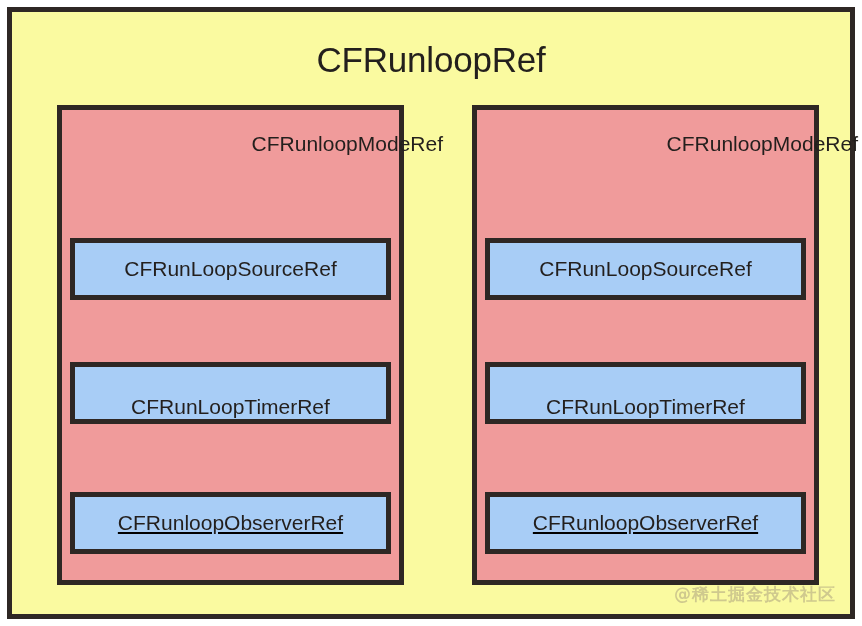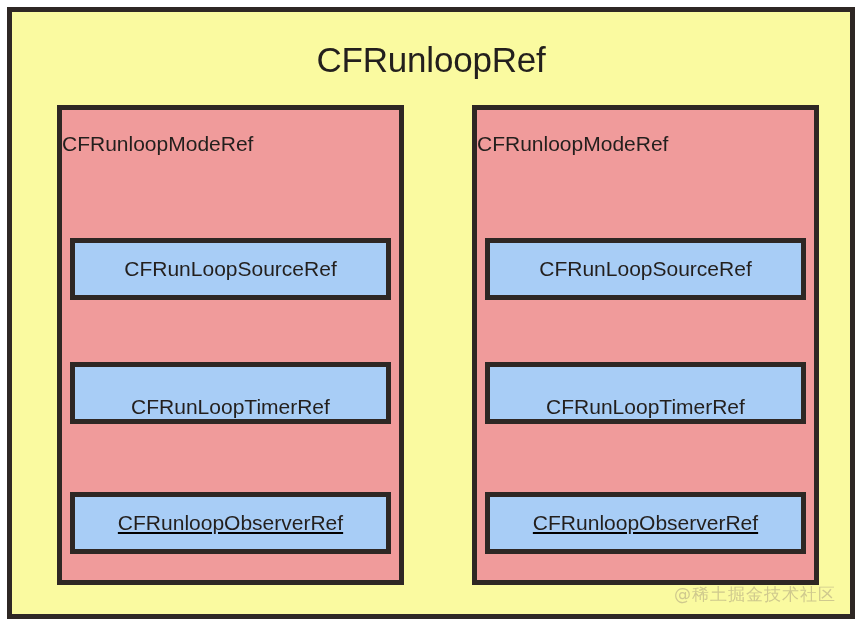--- a/index.html
+++ b/index.html
@@ -58,25 +58,26 @@
     border: 5px solid #2e2724;
   }
   .mode-column.col-left  { left: 45px; }
   .mode-column.col-right { left: 460px; }
 
   .mode-title {
     position: absolute;
     left: 0;
     top: 21px;
     width: 337px;
-    text-align: left;
+    text-align: right;
     font-size: 21px;
     font-weight: 400;
     color: #231f1d;
     line-height: 26px;
+    padding-left: 44px;
   }
 
   
   .item-box {
     position: absolute;
     left: 8px;
     width: 321px;
     height: 62px;
     box-sizing: border-box;
     background: #a8cdf6;
@@ -100,20 +101,21 @@
   
   .watermark {
     position: absolute;
     right: 14px;
     bottom: 8px;
     font-size: 17px;
     color: #cfc98e;
     font-family: "DejaVu Sans", sans-serif;
     letter-spacing: 1px;
     white-space: nowrap;
+    font-weight: bold;
   }
 </style>
 </head>
 <body>
 
 <div class="canvas">
 
   <div class="outer-box">
 
     <div class="diagram-title">CFRunloopRef</div>

